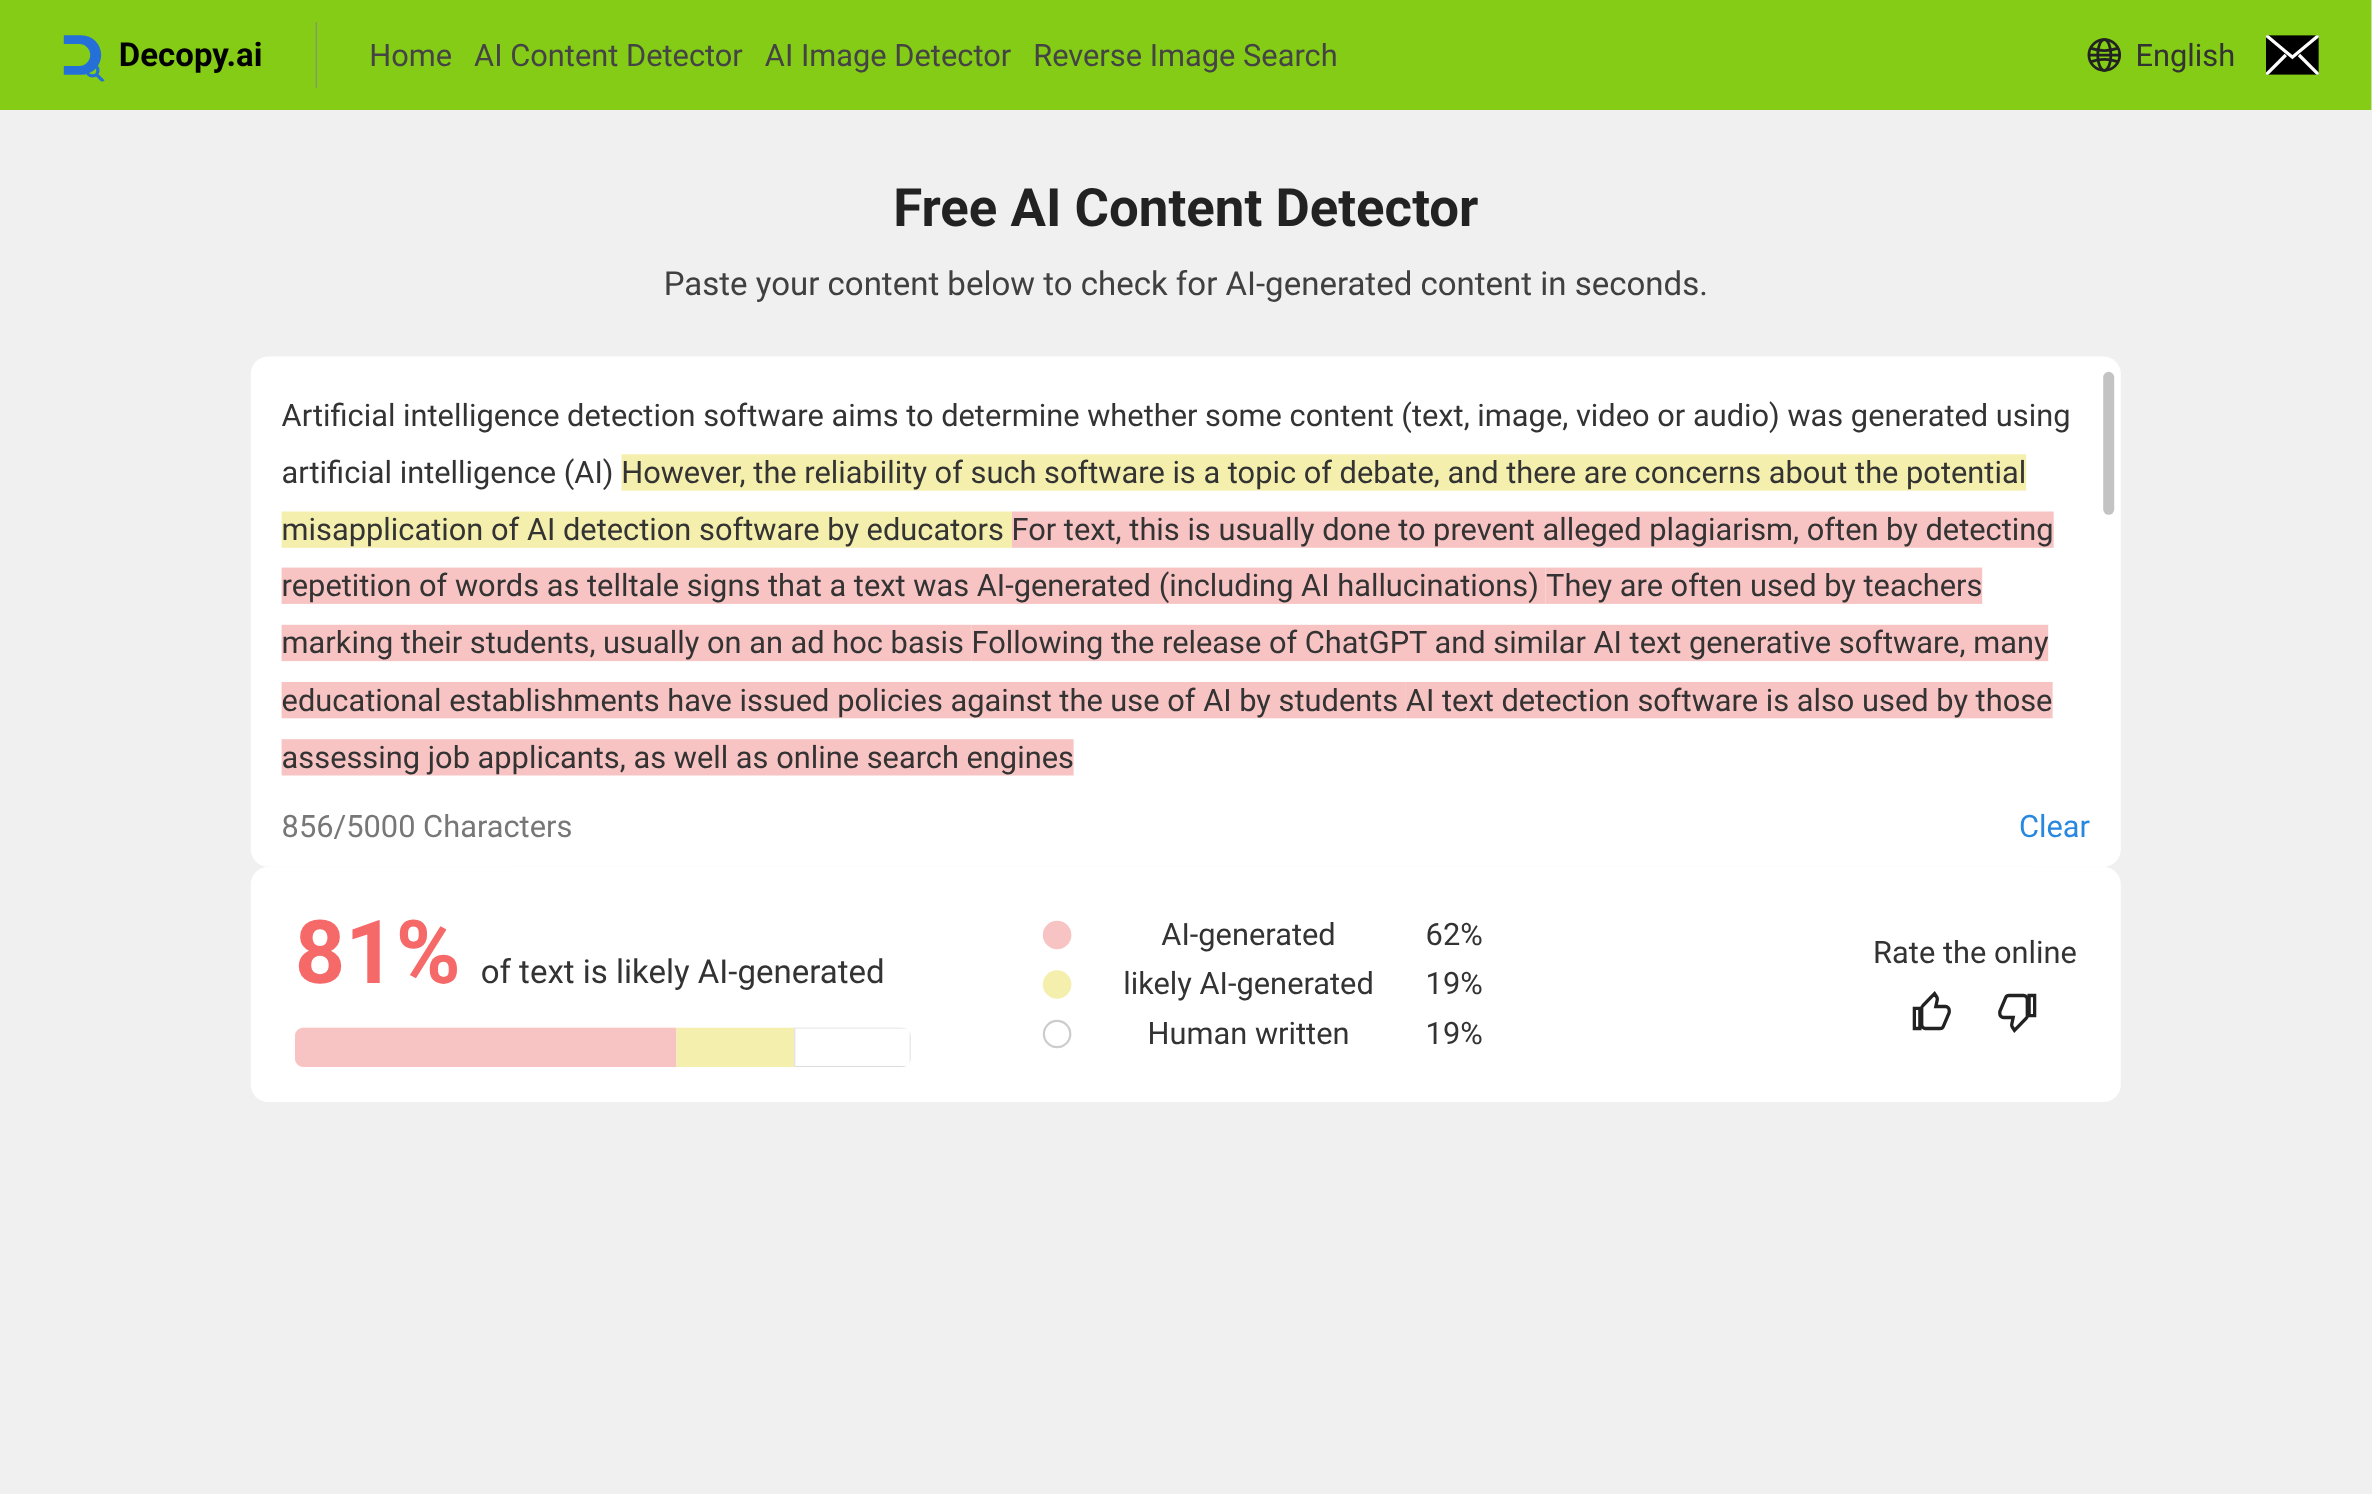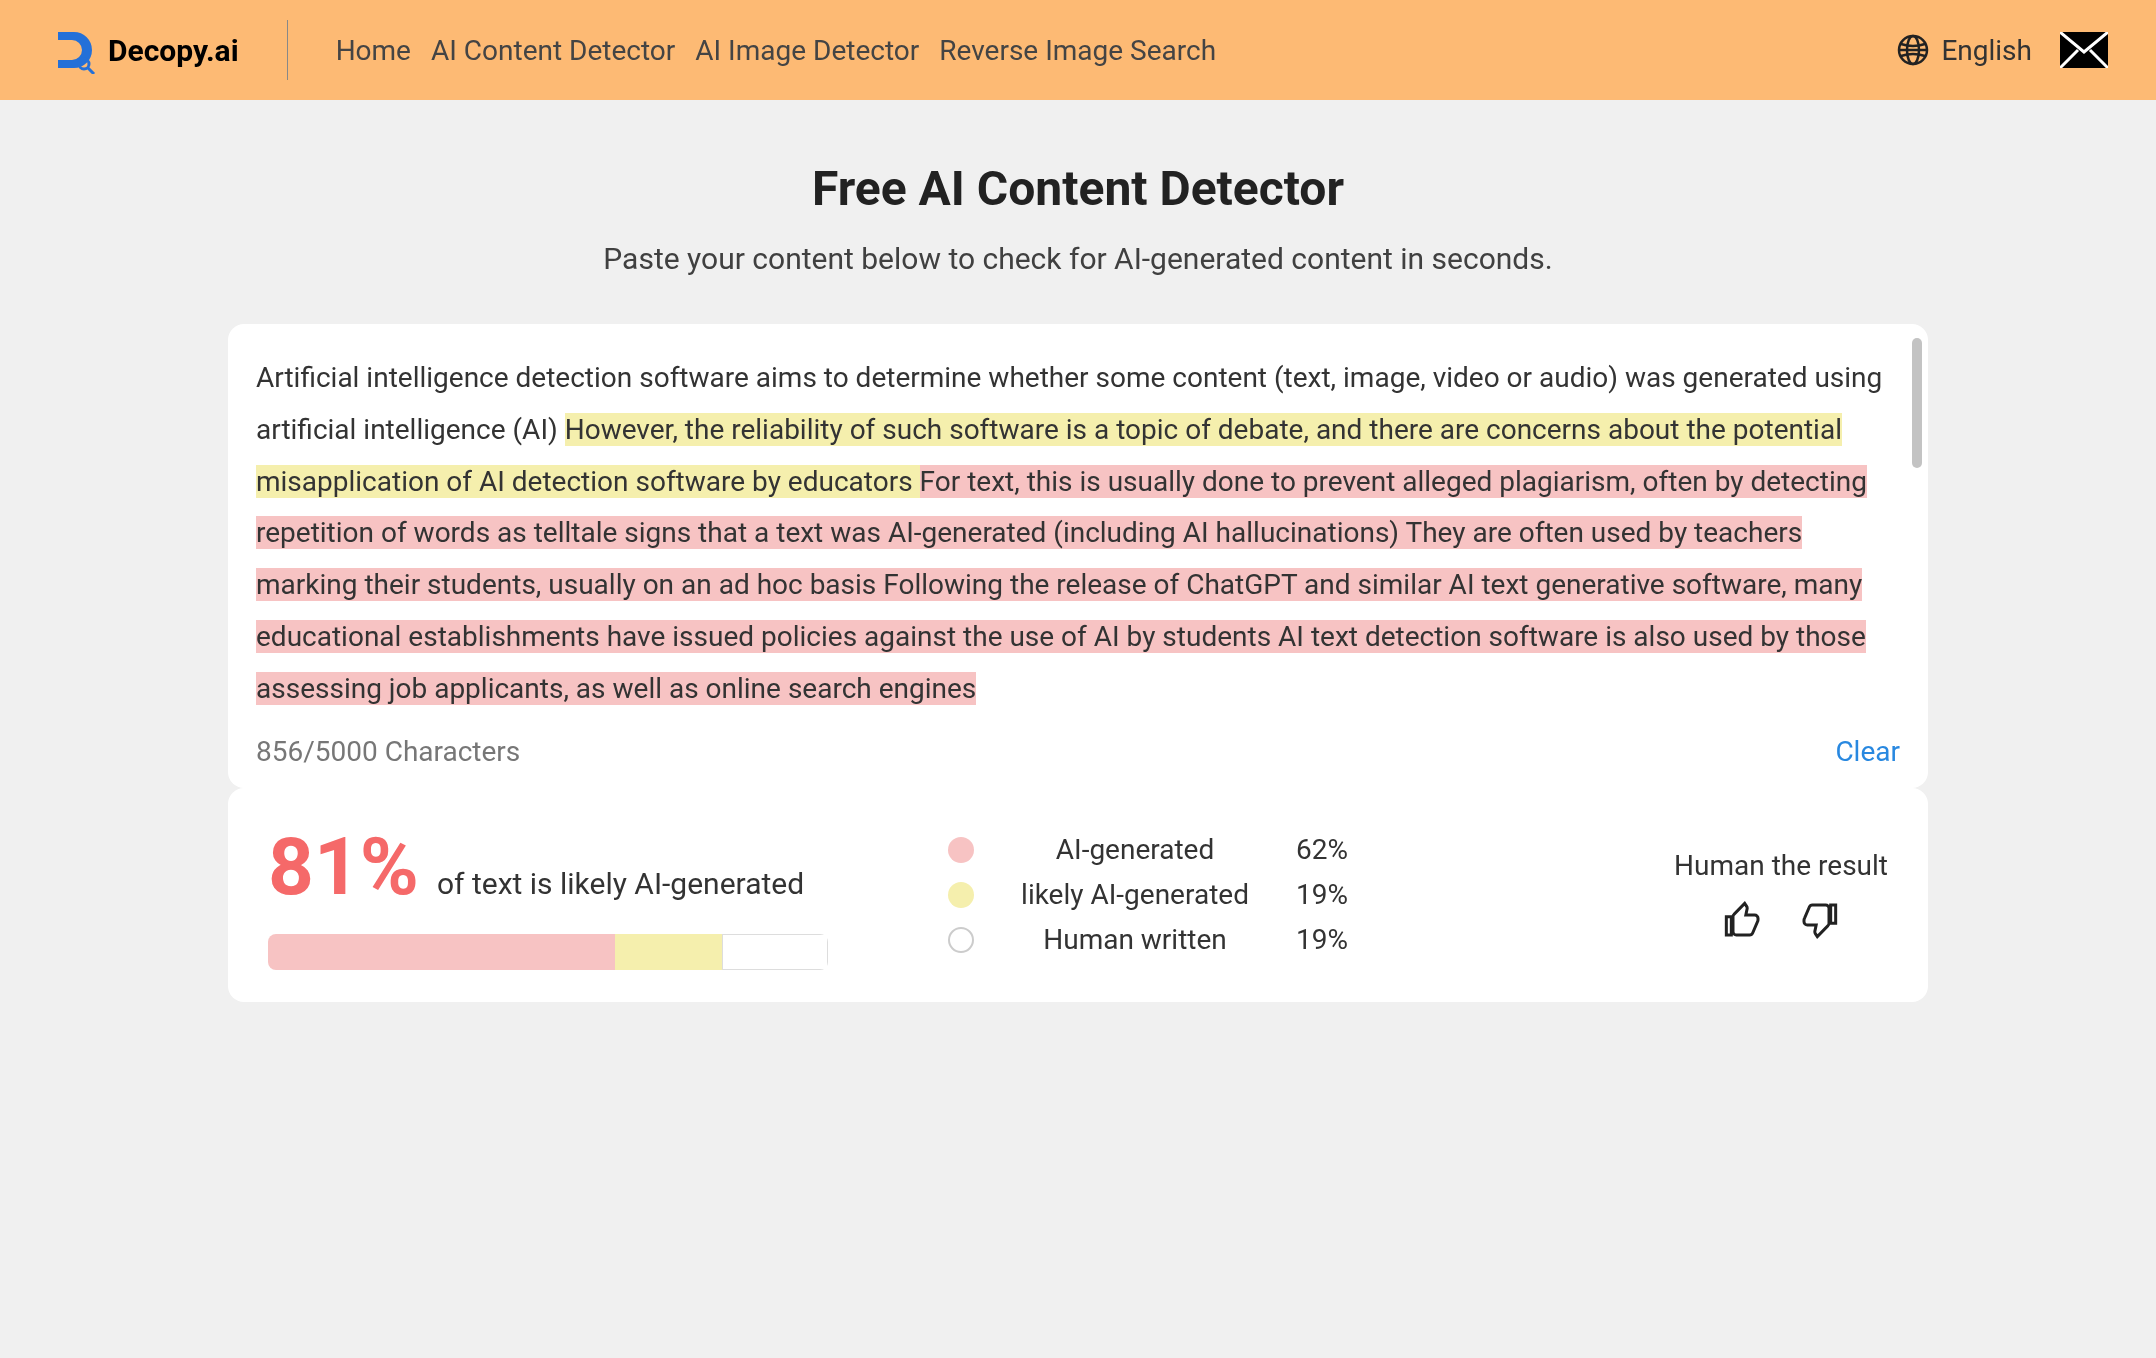--- a/index.html
+++ b/index.html
@@ -1,19 +1,19 @@
 <!DOCTYPE html>
 <html><head>
 <meta charset="utf-8">
 <style>
 * { margin: 0; padding: 0; box-sizing: border-box; }
 body { font-family: -apple-system, BlinkMacSystemFont, 'Segoe UI', Roboto, sans-serif; background: #f0f0f0; color: #333; }
 
 
-.header { background: #fdba74; display: flex; align-items: center; padding: 0 48px; height: 100px; }
+.header { background: #84cc16; display: flex; align-items: center; padding: 0 48px; height: 100px; }
 .logo { display: flex; align-items: center; gap: 12px; }
 .logo-icon { width: 48px; height: 48px; position: relative; }
 .logo-icon svg { width: 100%; height: 100%; }
 .logo-text { font-size: 30px; font-weight: 700; color: #000; }
 .divider { width: 1px; height: 60px; background: #888; margin: 0 48px; }
 .nav { display: flex; gap: 20px; flex: 1; }
 .nav-item { font-size: 28px; color: #444; text-decoration: none; cursor: pointer; }
 .header-right { display: flex; gap: 28px; }
 .lang { display: flex; align-items: center; gap: 12px; cursor: pointer; }
 .lang-icon { width: 32px; height: 32px; }
@@ -146,21 +146,21 @@
           <span class="legend-label">likely AI-generated</span>
           <span class="legend-val">19%</span>
         </div>
         <div class="legend-row">
           <span class="legend-dot dot-white"></span>
           <span class="legend-label">Human written</span>
           <span class="legend-val">19%</span>
         </div>
       </div>
     <div class="rate">
-      <span class="rate-label">Human the result</span>
+      <span class="rate-label">Rate the online</span>
       <div class="rate-icons">
         <svg class="thumb" viewBox="0 0 24 24">
             <path d="M2 21h3V10H2v11zm19-10c0-1.1-.9-2-2-2h-5.3l.8-3.8v-.4c0-.4-.2-.8-.4-1.1L13 2 6.6 8.6C6.2 8.9 6 9.4 6 10v9c0 1.1.9 2 2 2h8c.8 0 1.5-.5 1.8-1.2l2.9-6.8c.2-.3.3-.7.3-1v-1z" fill="none" stroke="#222" stroke-width="1.8"></path>
           </svg>
         <svg class="thumb" viewBox="0 0 24 24">
             <path d="M22 3h-3v11h3V3zM3 13c0 1.1.9 2 2 2h5.3l-.8 3.8v.4c0 .4.2.8.4 1.1L11 22l6.4-6.6c.4-.3.6-.8.6-1.4V5c0-1.1-.9-2-2-2H8c-.8 0-1.5.5-1.8 1.2L3.3 11c-.2.3-.3.7-.3 1v1z" fill="none" stroke="#222" stroke-width="1.8"></path>
           </svg>
       </div>
     </div>
   </div>

